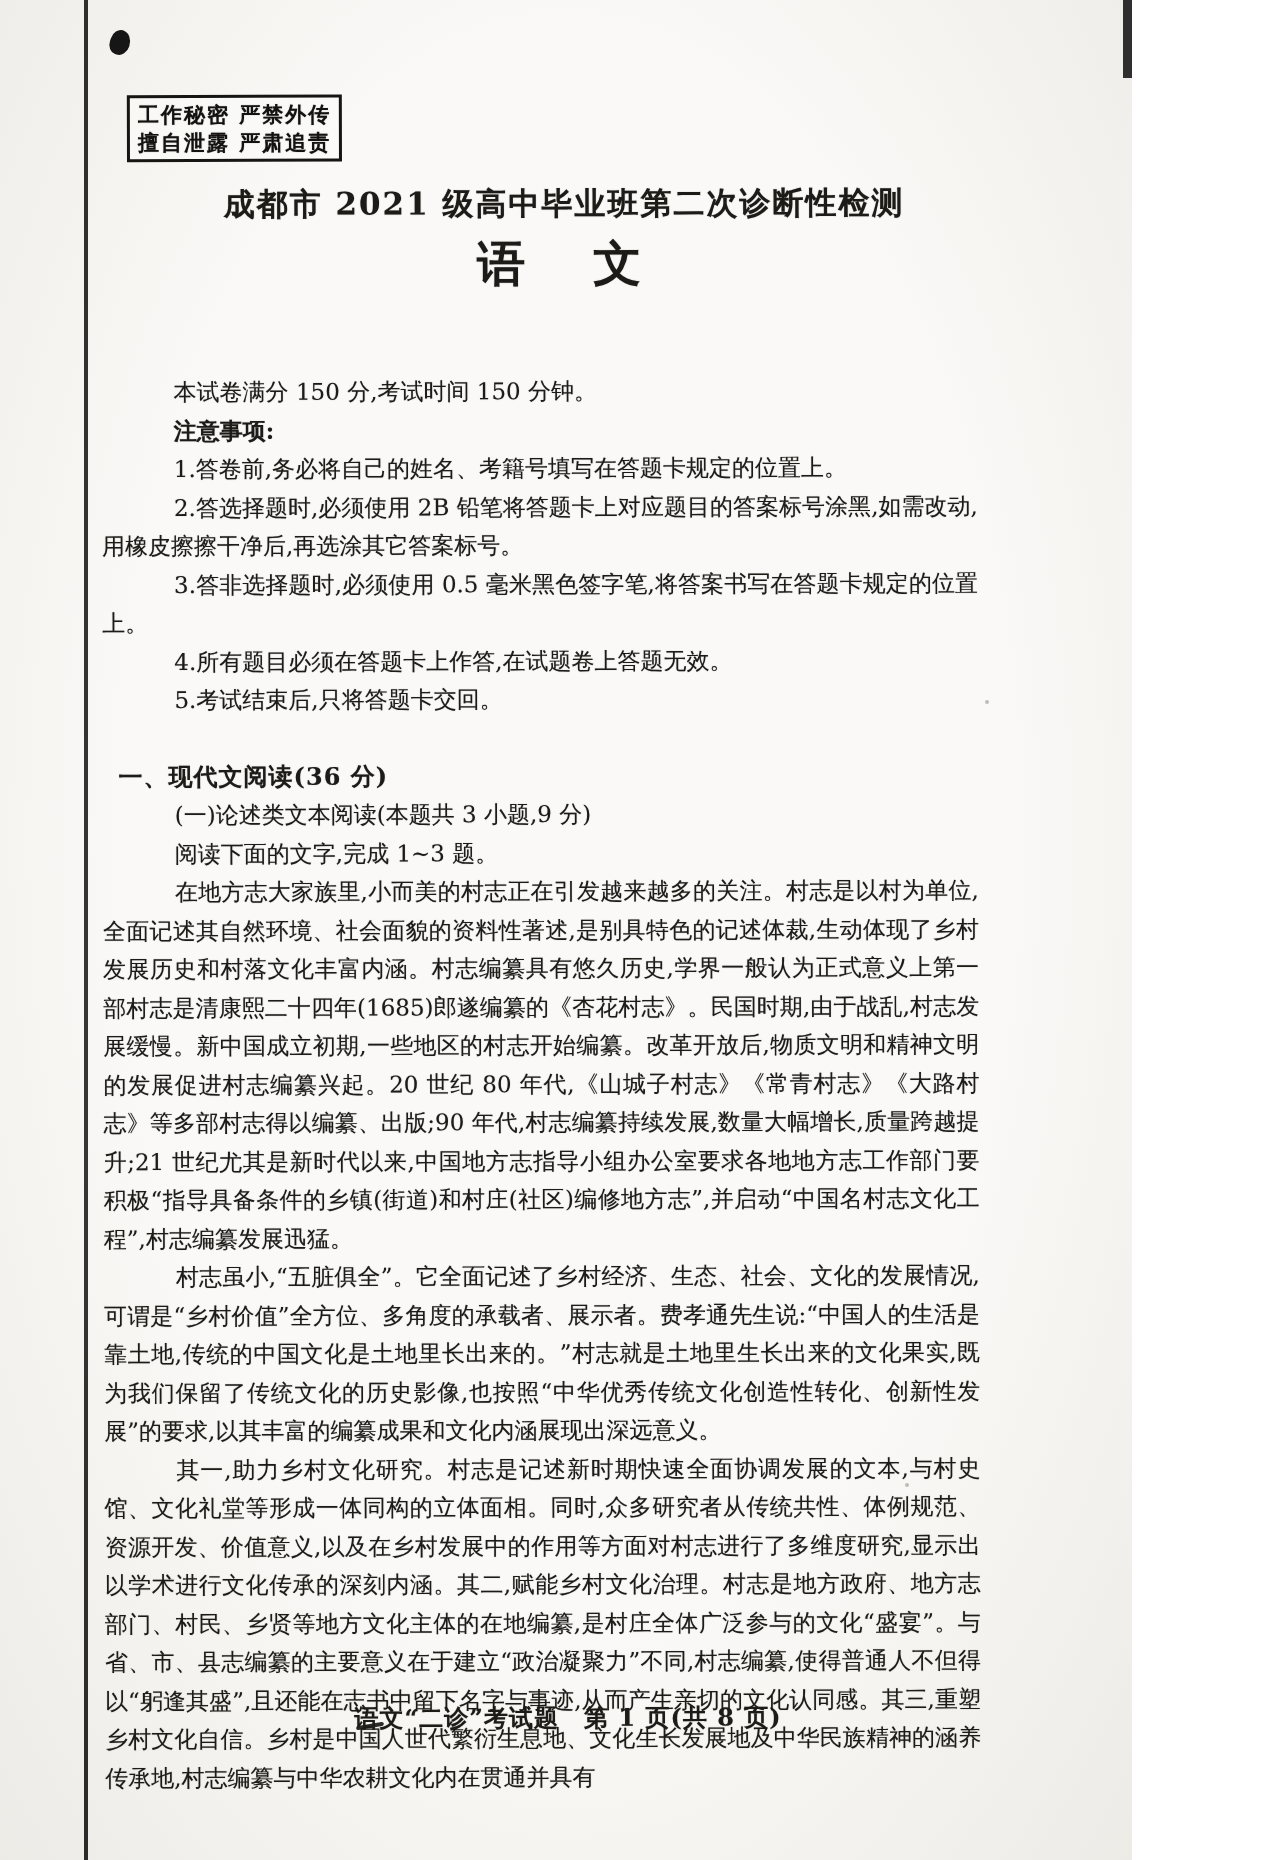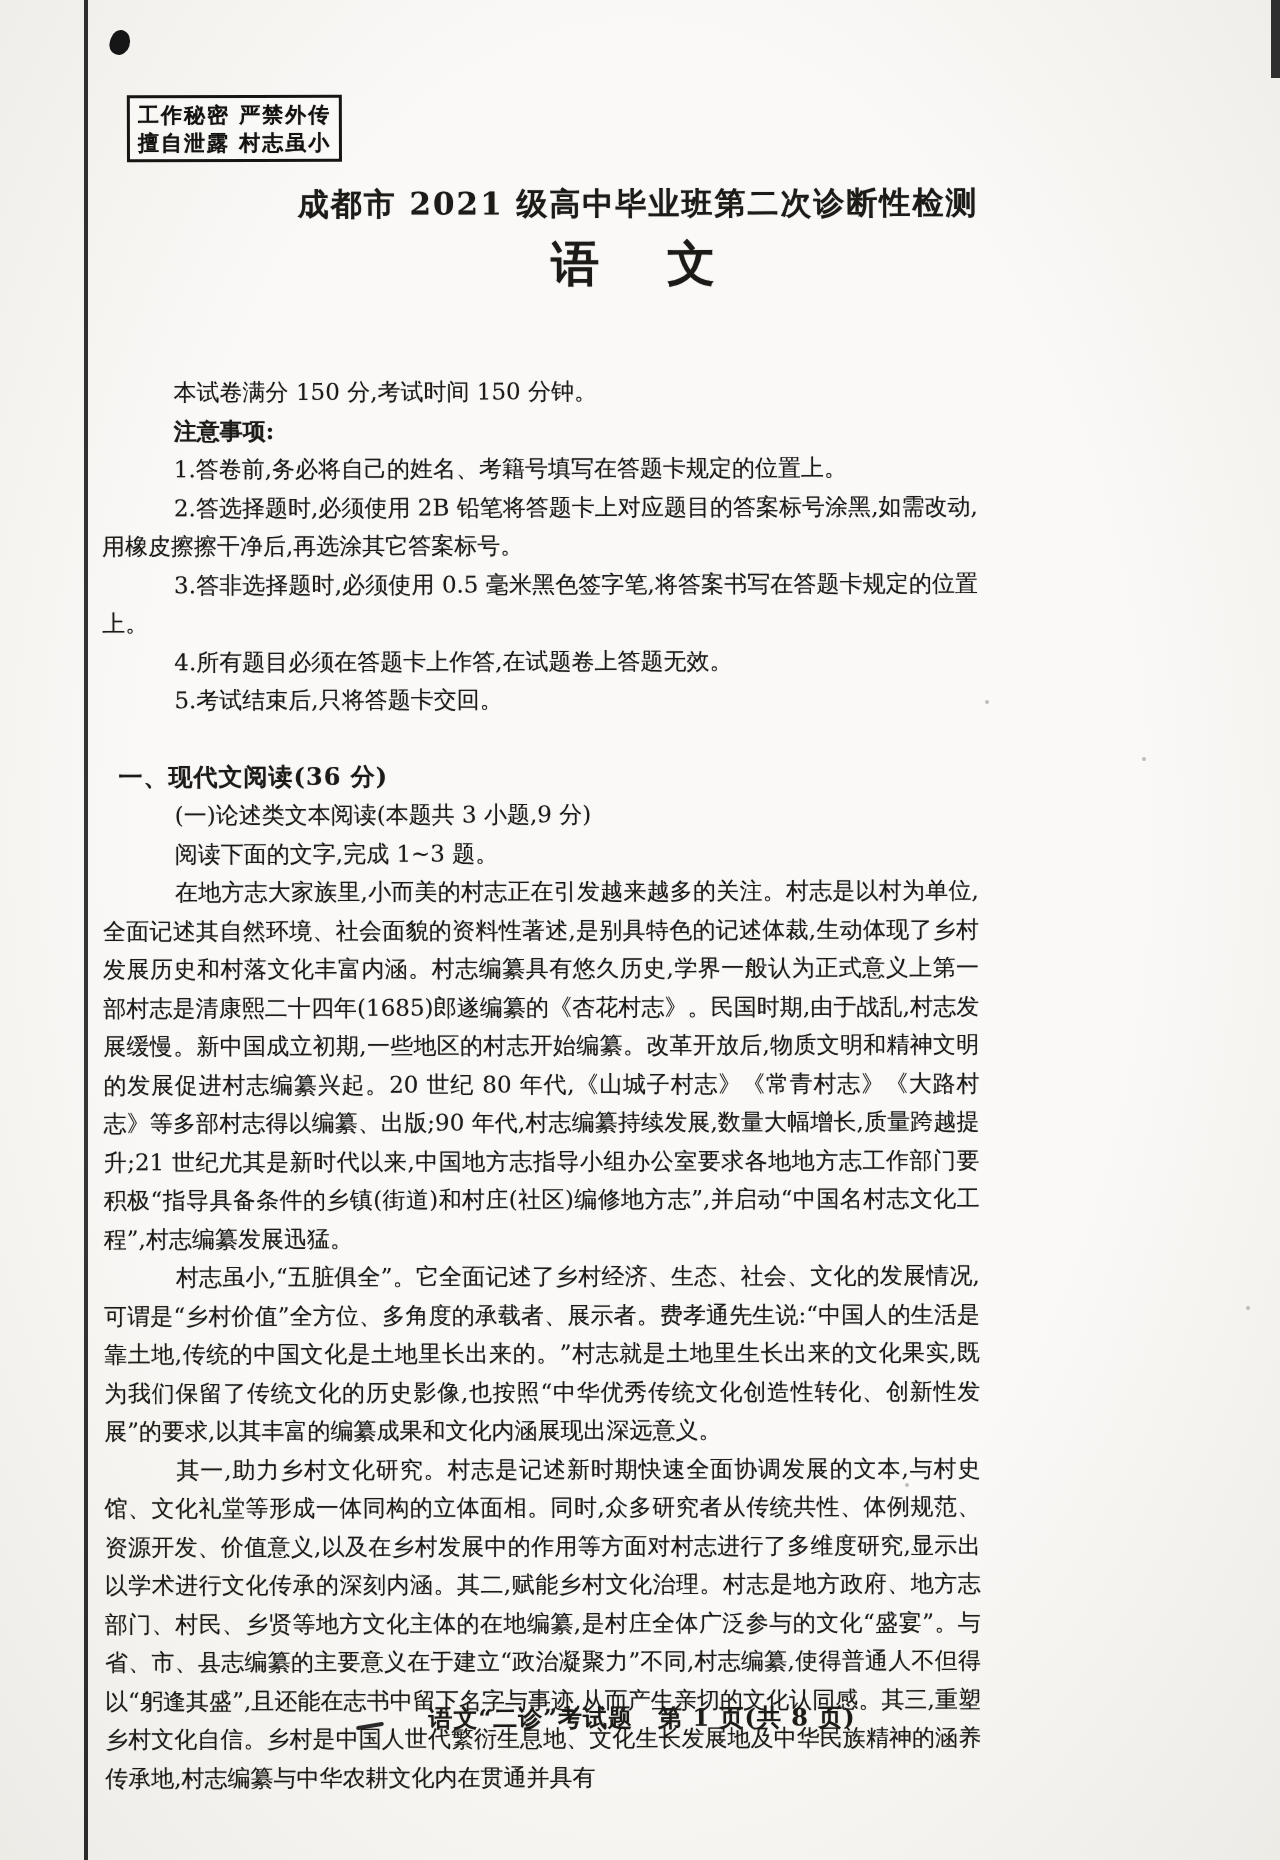--- a/index.html
+++ b/index.html
@@ -1,18 +1,18 @@
 <!DOCTYPE html>
 <html><head>
 <meta charset="utf-8">
 <style>
   html,body { margin:0; padding:0; }
   .page {
     position:relative;
-    width:1280px; height:1860px;
+    width:1132px; height:1860px;
     background:#f6f5f2;
     background-image: radial-gradient(ellipse at 50% 45%, #faf9f7 55%, #edebe6 100%);
     overflow:hidden;
     font-family:"DejaVu Serif","Liberation Serif",serif;
     color:#1d1b18;
   }
   .tilt { position:absolute; inset:0; transform:rotate(-0.15deg); }
 
   
   .edge-line { position:absolute; left:84px; top:0; width:4px; height:1860px;
@@ -72,21 +72,21 @@
   <div class="speck" style="left:985px; top:700px;"></div>
   <div class="speck" style="left:1142px; top:757px;"></div>
   <div class="speck" style="left:1246px; top:1306px;"></div>
   <div class="speck" style="left:905px; top:1483px;"></div>
   <div class="dash-mark"></div>
 
   <div class="tilt">
 
     <div class="stamp">
       <div>工作秘密 严禁外传</div>
-      <div>擅自泄露 村志虽小</div>
+      <div>擅自泄露 严肃追责</div>
     </div>
 
     <h1 class="title">成都市 2021 级高中毕业班第二次诊断性检测</h1>
     <div class="subject">语　文</div>
 
     <div class="content">
       <p class="indent">本试卷满分 150 分,考试时间 150 分钟。</p>
       <p class="indent bold">注意事项:</p>
       <p class="indent">1.答卷前,务必将自己的姓名、考籍号填写在答题卡规定的位置上。</p>
       <p class="indent">2.答选择题时,必须使用 2B 铅笔将答题卡上对应题目的答案标号涂黑,如需改动,用橡皮擦擦干净后,再选涂其它答案标号。</p>

